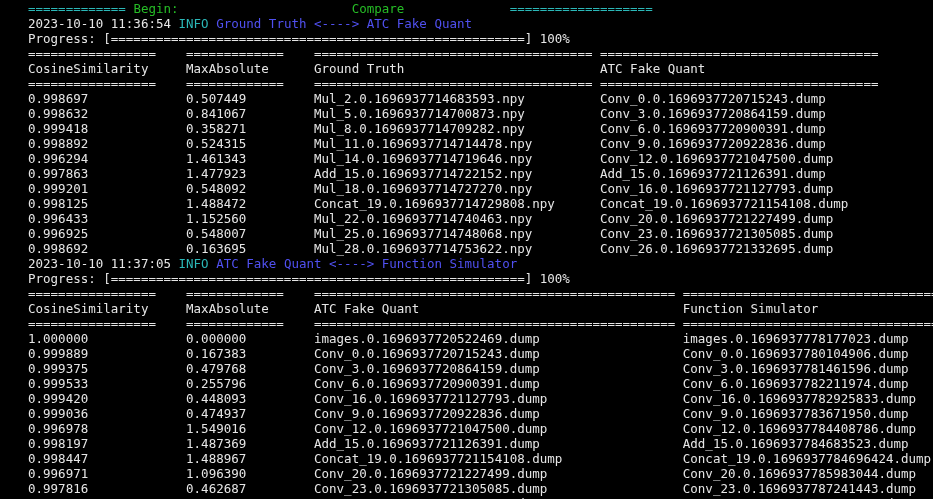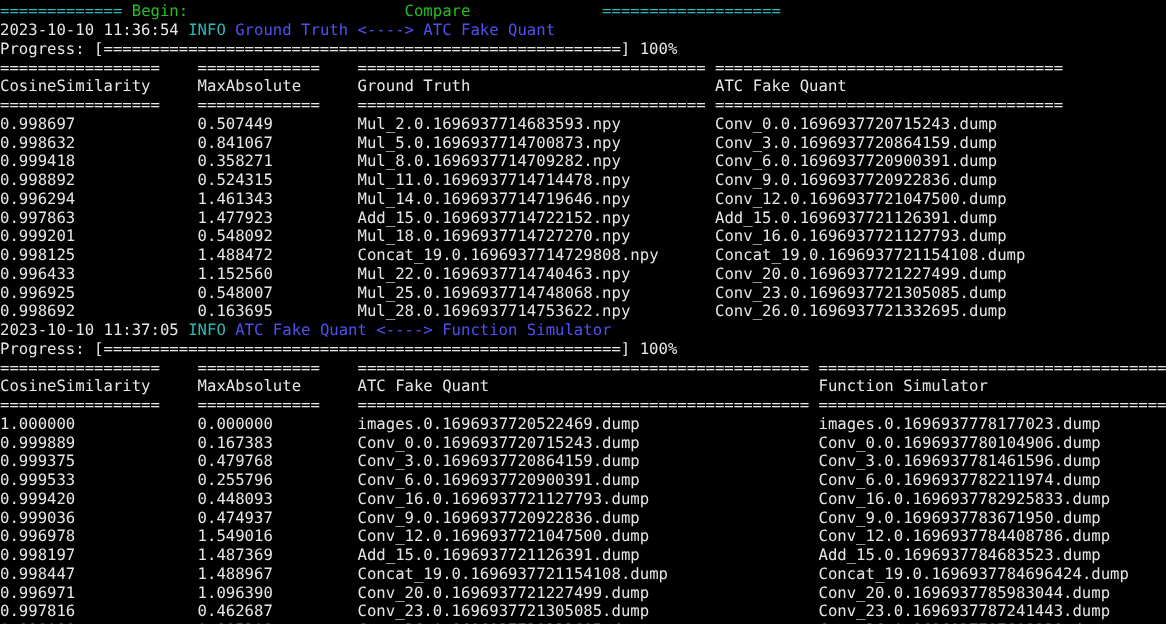--- a/index.html
+++ b/index.html
@@ -9,19 +9,19 @@
     overflow:hidden;
     background:#000000;
     font-family:"DejaVu Sans Mono",monospace;
     font-size:12.5px;
     line-height:15px;
     color:#e6e6e6;
     white-space:pre;
     box-sizing:border-box;
     padding-top:1px;
   }
-  .line{height:15px;}
+  .line{height:15px;padding-left:28px;}
   .line span{white-space:pre;}
 </style>
 </head>
 <body>
 
 <div class="terminal" id="terminal"><div class="line"><span style="color: rgb(43, 184, 184);">=============</span><span> </span><span style="color: rgb(38, 189, 38);">Begin:</span><span>                       </span><span style="color: rgb(38, 189, 38);">Compare</span><span>              </span><span style="color: rgb(43, 184, 184);">===================</span></div><div class="line"><span>2023-10-10 11:36:54</span><span> </span><span style="color: rgb(43, 184, 184);">INFO</span><span> </span><span style="color: rgb(80, 80, 240);">Ground Truth &lt;----&gt; ATC Fake Quant</span></div><div class="line"><span>Progress: [=======================================================] 100%</span></div><div class="line"><span>=================</span><span>    </span><span>=============</span><span>    </span><span>=====================================</span><span> </span><span>=====================================</span></div><div class="line"><span>CosineSimilarity</span><span>     </span><span>MaxAbsolute</span><span>      </span><span>Ground Truth</span><span>                          </span><span>ATC Fake Quant</span></div><div class="line"><span>=================</span><span>    </span><span>=============</span><span>    </span><span>=====================================</span><span> </span><span>=====================================</span></div><div class="line"><span>0.998697</span><span>             </span><span>0.507449</span><span>         </span><span>Mul_2.0.1696937714683593.npy</span><span>          </span><span>Conv_0.0.1696937720715243.dump</span></div><div class="line"><span>0.998632</span><span>             </span><span>0.841067</span><span>         </span><span>Mul_5.0.1696937714700873.npy</span><span>          </span><span>Conv_3.0.1696937720864159.dump</span></div><div class="line"><span>0.999418</span><span>             </span><span>0.358271</span><span>         </span><span>Mul_8.0.1696937714709282.npy</span><span>          </span><span>Conv_6.0.1696937720900391.dump</span></div><div class="line"><span>0.998892</span><span>             </span><span>0.524315</span><span>         </span><span>Mul_11.0.1696937714714478.npy</span><span>         </span><span>Conv_9.0.1696937720922836.dump</span></div><div class="line"><span>0.996294</span><span>             </span><span>1.461343</span><span>         </span><span>Mul_14.0.1696937714719646.npy</span><span>         </span><span>Conv_12.0.1696937721047500.dump</span></div><div class="line"><span>0.997863</span><span>             </span><span>1.477923</span><span>         </span><span>Add_15.0.1696937714722152.npy</span><span>         </span><span>Add_15.0.1696937721126391.dump</span></div><div class="line"><span>0.999201</span><span>             </span><span>0.548092</span><span>         </span><span>Mul_18.0.1696937714727270.npy</span><span>         </span><span>Conv_16.0.1696937721127793.dump</span></div><div class="line"><span>0.998125</span><span>             </span><span>1.488472</span><span>         </span><span>Concat_19.0.1696937714729808.npy</span><span>      </span><span>Concat_19.0.1696937721154108.dump</span></div><div class="line"><span>0.996433</span><span>             </span><span>1.152560</span><span>         </span><span>Mul_22.0.1696937714740463.npy</span><span>         </span><span>Conv_20.0.1696937721227499.dump</span></div><div class="line"><span>0.996925</span><span>             </span><span>0.548007</span><span>         </span><span>Mul_25.0.1696937714748068.npy</span><span>         </span><span>Conv_23.0.1696937721305085.dump</span></div><div class="line"><span>0.998692</span><span>             </span><span>0.163695</span><span>         </span><span>Mul_28.0.1696937714753622.npy</span><span>         </span><span>Conv_26.0.1696937721332695.dump</span></div><div class="line"><span>2023-10-10 11:37:05</span><span> </span><span style="color: rgb(43, 184, 184);">INFO</span><span> </span><span style="color: rgb(80, 80, 240);">ATC Fake Quant &lt;----&gt; Function Simulator</span></div><div class="line"><span>Progress: [=======================================================] 100%</span></div><div class="line"><span>=================</span><span>    </span><span>=============</span><span>    </span><span>================================================</span><span> </span><span>================================================</span></div><div class="line"><span>CosineSimilarity</span><span>     </span><span>MaxAbsolute</span><span>      </span><span>ATC Fake Quant</span><span>                                   </span><span>Function Simulator</span></div><div class="line"><span>=================</span><span>    </span><span>=============</span><span>    </span><span>================================================</span><span> </span><span>================================================</span></div><div class="line"><span>1.000000</span><span>             </span><span>0.000000</span><span>         </span><span>images.0.1696937720522469.dump</span><span>                   </span><span>images.0.1696937778177023.dump</span></div><div class="line"><span>0.999889</span><span>             </span><span>0.167383</span><span>         </span><span>Conv_0.0.1696937720715243.dump</span><span>                   </span><span>Conv_0.0.1696937780104906.dump</span></div><div class="line"><span>0.999375</span><span>             </span><span>0.479768</span><span>         </span><span>Conv_3.0.1696937720864159.dump</span><span>                   </span><span>Conv_3.0.1696937781461596.dump</span></div><div class="line"><span>0.999533</span><span>             </span><span>0.255796</span><span>         </span><span>Conv_6.0.1696937720900391.dump</span><span>                   </span><span>Conv_6.0.1696937782211974.dump</span></div><div class="line"><span>0.999420</span><span>             </span><span>0.448093</span><span>         </span><span>Conv_16.0.1696937721127793.dump</span><span>                  </span><span>Conv_16.0.1696937782925833.dump</span></div><div class="line"><span>0.999036</span><span>             </span><span>0.474937</span><span>         </span><span>Conv_9.0.1696937720922836.dump</span><span>                   </span><span>Conv_9.0.1696937783671950.dump</span></div><div class="line"><span>0.996978</span><span>             </span><span>1.549016</span><span>         </span><span>Conv_12.0.1696937721047500.dump</span><span>                  </span><span>Conv_12.0.1696937784408786.dump</span></div><div class="line"><span>0.998197</span><span>             </span><span>1.487369</span><span>         </span><span>Add_15.0.1696937721126391.dump</span><span>                   </span><span>Add_15.0.1696937784683523.dump</span></div><div class="line"><span>0.998447</span><span>             </span><span>1.488967</span><span>         </span><span>Concat_19.0.1696937721154108.dump</span><span>                </span><span>Concat_19.0.1696937784696424.dump</span></div><div class="line"><span>0.996971</span><span>             </span><span>1.096390</span><span>         </span><span>Conv_20.0.1696937721227499.dump</span><span>                  </span><span>Conv_20.0.1696937785983044.dump</span></div><div class="line"><span>0.997816</span><span>             </span><span>0.462687</span><span>         </span><span>Conv_23.0.1696937721305085.dump</span><span>                  </span><span>Conv_23.0.1696937787241443.dump</span></div><div class="line"><span>0.998018</span><span>             </span><span>0.185208</span><span>         </span><span>Conv_26.0.1696937721332695.dump</span><span>                  </span><span>Conv_26.0.1696937787608939.dump</span></div></div>
 
 </body></html>

